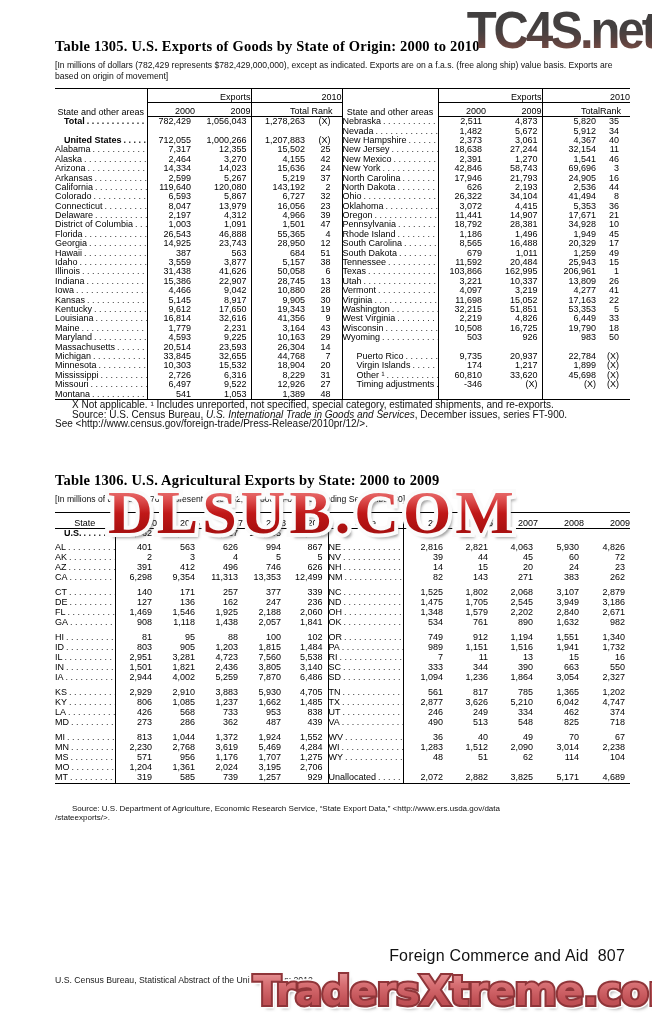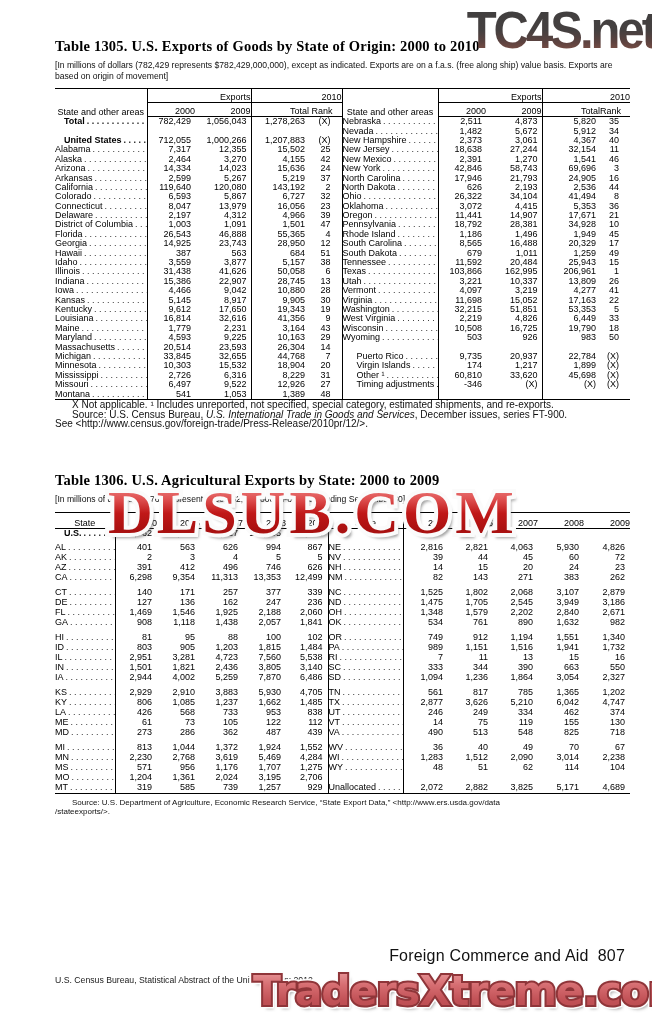--- a/index.html
+++ b/index.html
@@ -33,21 +33,21 @@
   .dots::after{content:". . . . . . . . . . . . . . . . . . . . . . . . . . ."}
   .b{font-weight:bold}
   .leader.in1{padding-left:9px}
   .leader.in2{padding-left:14px}
   tr.gaprow td{height:5px}
   tr.gaprow.sm td{height:4px}
 
   .fn{font-size:10px;line-height:9.8px;color:#101010}
   .fn .ind{text-indent:17px}
   .fn i{}
-  .src{font-size:8px;line-height:9.8px;margin-top:4px;color:#101010}
+  .src{font-size:8px;line-height:9.8px;margin-top:20px;color:#101010}
   .src .ind{text-indent:17px}
 
   .sec2{margin-top:43px}
 
   .pagefoot{position:absolute;right:27px;top:947px;font-size:16px;color:#111;letter-spacing:.2px}
   .pagefoot .pg{margin-left:9px}
   .credit{position:absolute;left:55px;top:975px;font-size:8.7px;color:#1a1a1a}
 
   
   .wm{position:absolute;font-weight:bold;white-space:nowrap;z-index:6;pointer-events:none}
@@ -1260,44 +1260,20 @@
               </td>
               <td class="num">246</td>
               <td class="num">249</td>
               <td class="num">334</td>
               <td class="num">462</td>
               <td class="num">374</td>
             </tr>
             <tr>
               <td class="c-lbl vr">
                 <div class="leader">
-                  <span class="lbl">ME</span>
-                  <span class="dots"></span>
-                </div>
-              </td>
-              <td class="num">61</td>
-              <td class="num">73</td>
-              <td class="num">105</td>
-              <td class="num">122</td>
-              <td class="num vr">112</td>
-              <td class="c-lbl vr">
-                <div class="leader">
-                  <span class="lbl">VT</span>
-                  <span class="dots"></span>
-                </div>
-              </td>
-              <td class="num">14</td>
-              <td class="num">75</td>
-              <td class="num">119</td>
-              <td class="num">155</td>
-              <td class="num">130</td>
-            </tr>
-            <tr>
-              <td class="c-lbl vr">
-                <div class="leader">
                   <span class="lbl">MD</span>
                   <span class="dots"></span>
                 </div>
               </td>
               <td class="num">273</td>
               <td class="num">286</td>
               <td class="num">362</td>
               <td class="num">487</td>
               <td class="num vr">439</td>
               <td class="c-lbl vr">

